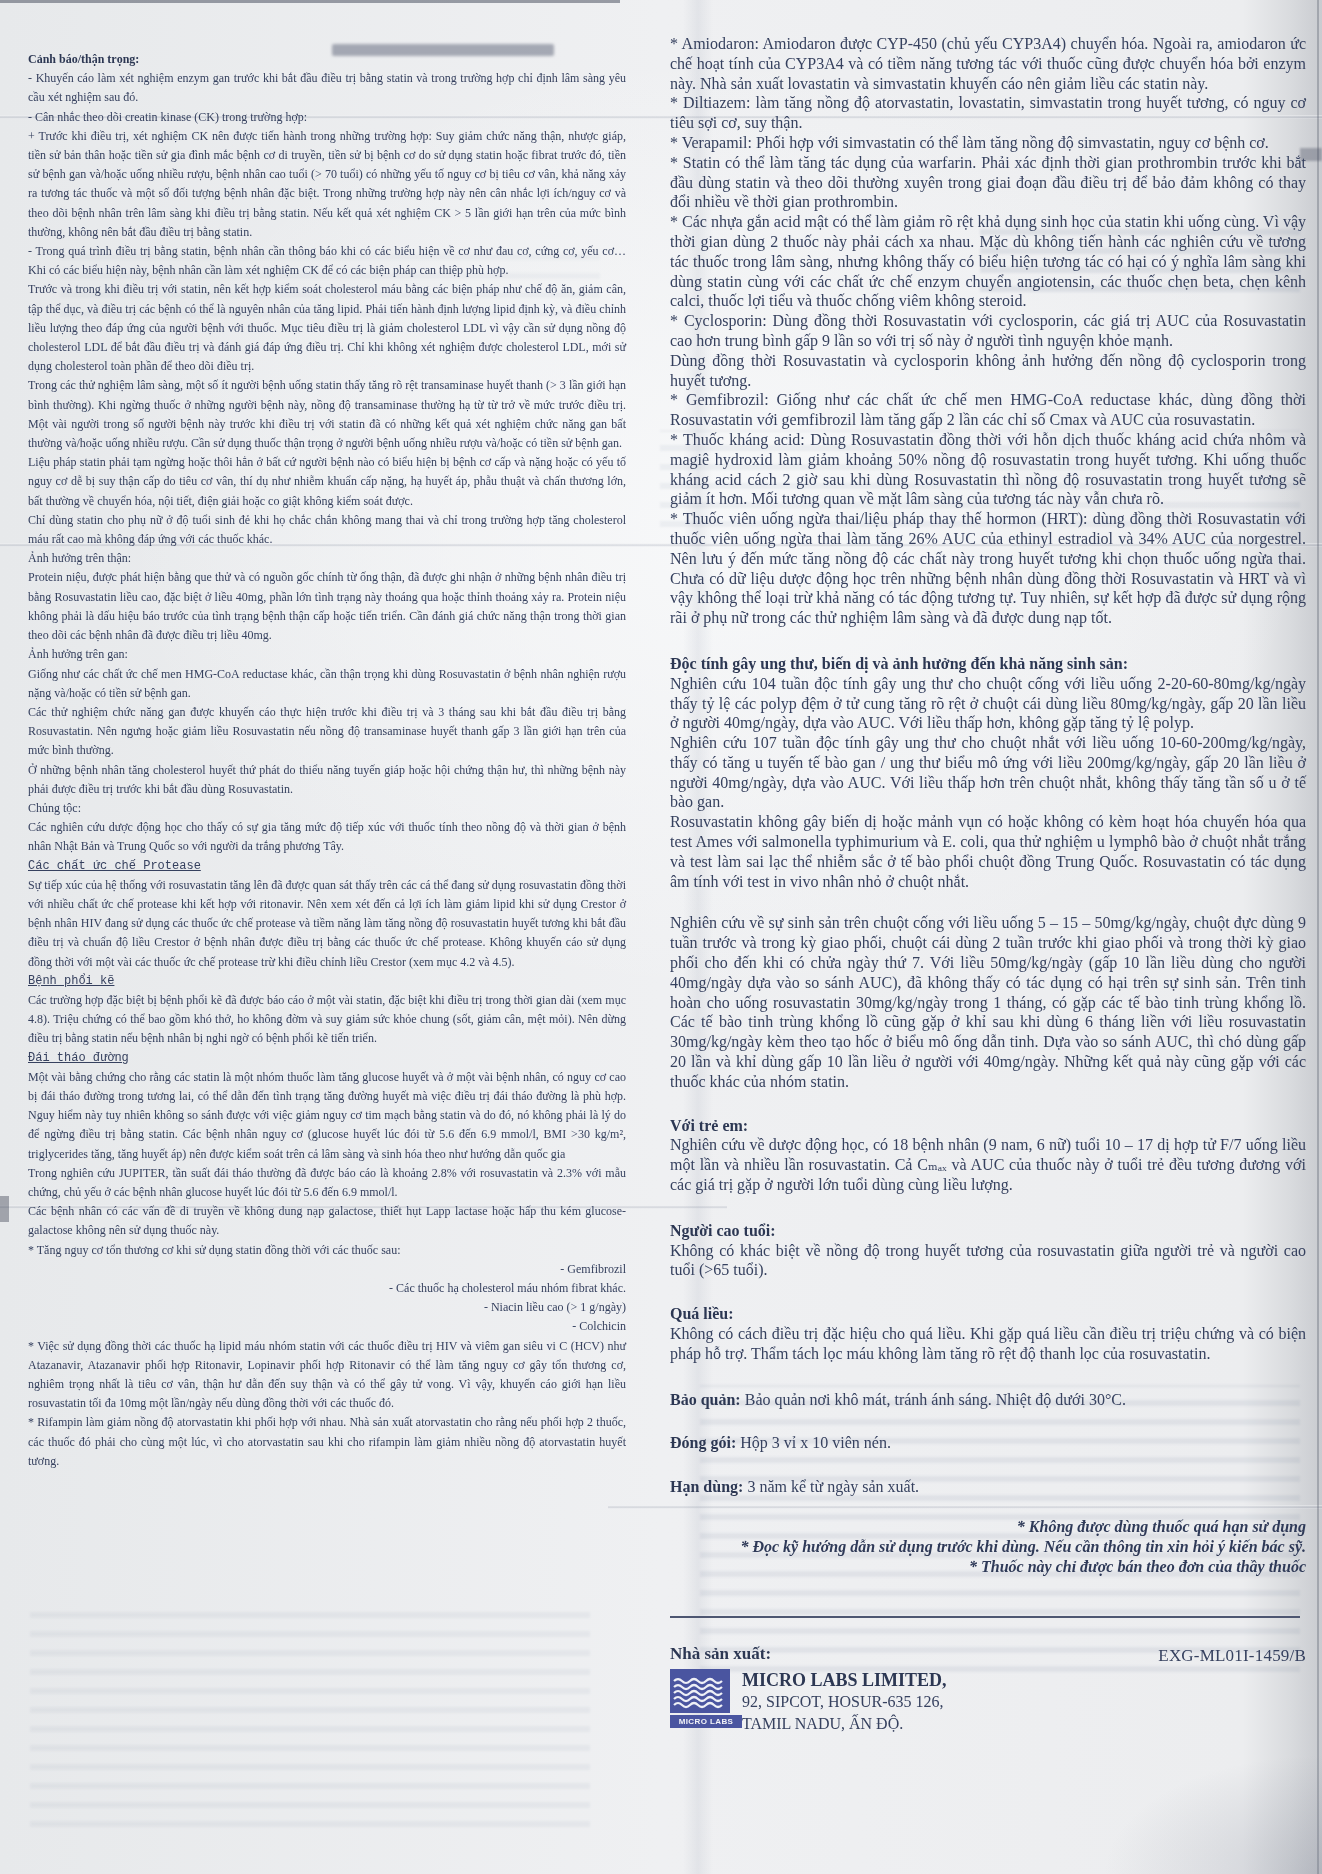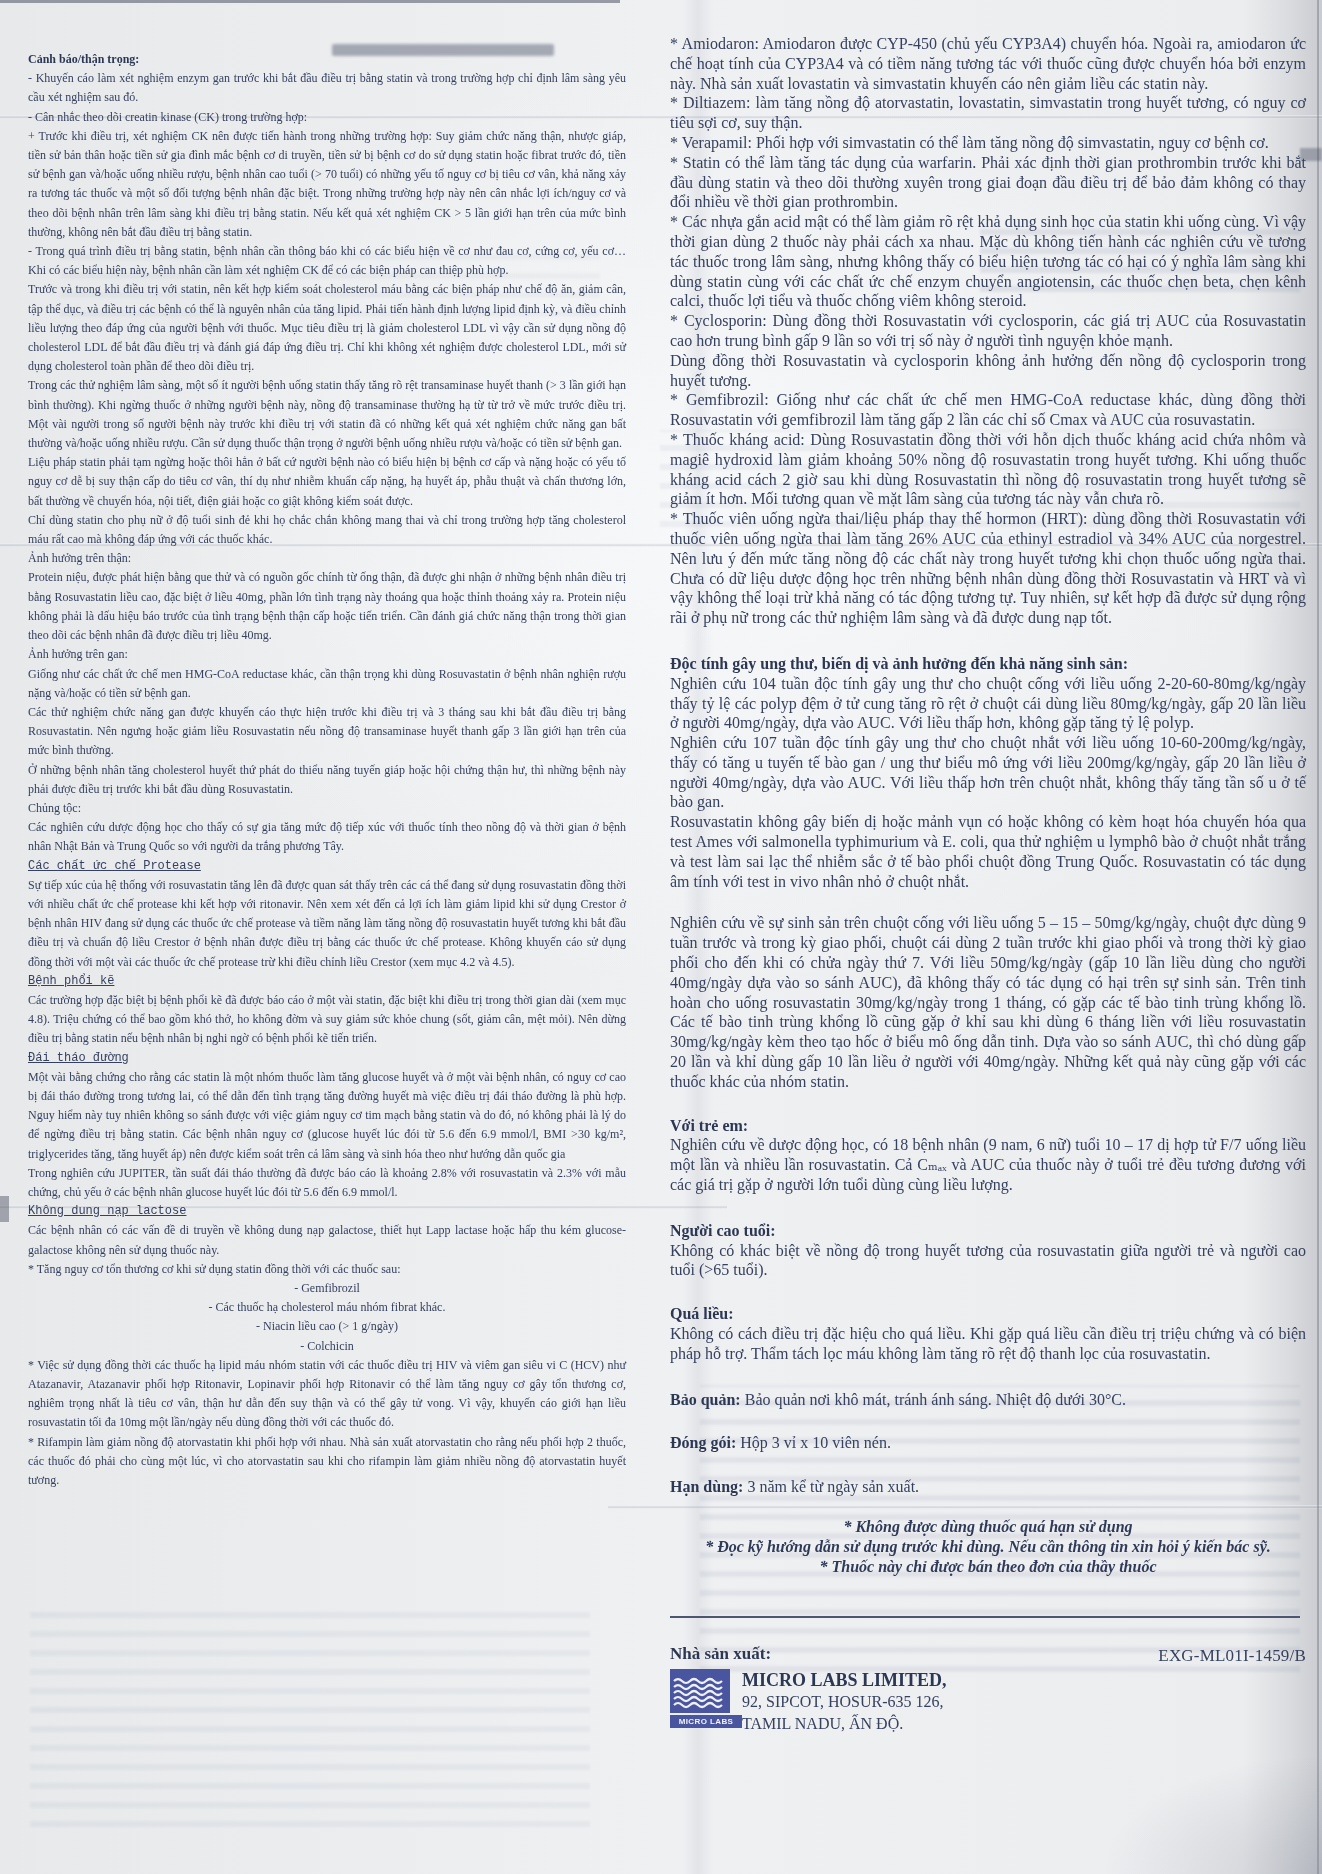--- a/index.html
+++ b/index.html
@@ -12,22 +12,22 @@
     font-family:"Liberation Serif","DejaVu Serif",serif;
     color:#36415f;
   }
   .content{position:absolute;left:28px;top:34px;display:flex;gap:44px;}
   .col{display:block;}
   .col-left{width:598px;font-size:12px;line-height:19.2px;padding-top:16px;}
   .col-right{width:636px;font-size:16px;line-height:19.8px;}
   .blk{margin:0;text-align:justify;text-justify:inter-word;}
   .blk.h1{font-weight:bold;color:#2c3753;text-align:left;}
   .blk.hu{text-decoration:underline;text-align:left;font-family:Liberation Mono, monospace;}
-  .blk.li{text-align:center;}
-  .blk.note{font-weight:bold;font-style:italic;text-align:center;color:#2f3a58;}
+  .blk.li{text-align:right;}
+  .blk.note{font-weight:bold;font-style:italic;text-align:right;color:#2f3a58;}
   .blk.lab{text-align:left;}
   .blk b{font-weight:bold;color:#2c3753;}
   
   .footer{margin-top:40px;}
   .footer-divider{height:2px;background:#4d5671;width:99%;margin:0 0 26px 0;}
   .footer-row{display:flex;justify-content:space-between;align-items:flex-start;}
   .doc-code{font-size:17px;letter-spacing:.2px;color:#36415f;margin-top:2px;}
   .mfr-label{font-weight:bold;font-size:17px;color:#2c3753;margin-bottom:5px;}
   .mfr-body{display:flex;gap:10px;align-items:flex-start;}
   .logo{width:62px;flex:0 0 auto;}
@@ -93,21 +93,20 @@
         <p class="blk p">Ở những bệnh nhân tăng cholesterol huyết thứ phát do thiểu năng tuyến giáp hoặc hội chứng thận hư, thì những bệnh này phải được điều trị trước khi bắt đầu dùng Rosuvastatin.</p>
         <p class="blk p">Chủng tộc:</p>
         <p class="blk p">Các nghiên cứu dược động học cho thấy có sự gia tăng mức độ tiếp xúc với thuốc tính theo nồng độ và thời gian ở bệnh nhân Nhật Bản và Trung Quốc so với người da trắng phương Tây.</p>
         <p class="blk hu">Các chất ức chế Protease</p>
         <p class="blk p">Sự tiếp xúc của hệ thống với rosuvastatin tăng lên đã được quan sát thấy trên các cá thể đang sử dụng rosuvastatin đồng thời với nhiều chất ức chế protease khi kết hợp với ritonavir. Nên xem xét đến cả lợi ích làm giảm lipid khi sử dụng Crestor ở bệnh nhân HIV đang sử dụng các thuốc ức chế protease và tiềm năng làm tăng nồng độ rosuvastatin huyết tương khi bắt đầu điều trị và chuẩn độ liều Crestor ở bệnh nhân được điều trị bằng các thuốc ức chế protease. Không khuyến cáo sử dụng đồng thời với một vài các thuốc ức chế protease trừ khi điều chỉnh liều Crestor (xem mục 4.2 và 4.5).</p>
         <p class="blk hu">Bệnh phổi kẽ</p>
         <p class="blk p">Các trường hợp đặc biệt bị bệnh phổi kẽ đã được báo cáo ở một vài statin, đặc biệt khi điều trị trong thời gian dài (xem mục 4.8). Triệu chứng có thể bao gồm khó thở, ho không đờm và suy giảm sức khỏe chung (sốt, giảm cân, mệt mỏi). Nên dừng điều trị bằng statin nếu bệnh nhân bị nghi ngờ có bệnh phổi kẽ tiến triển.</p>
         <p class="blk hu">Đái tháo đường</p>
         <p class="blk p">Một vài bằng chứng cho rằng các statin là một nhóm thuốc làm tăng glucose huyết và ở một vài bệnh nhân, có nguy cơ cao bị đái tháo đường trong tương lai, có thể dẫn đến tình trạng tăng đường huyết mà việc điều trị đái tháo đường là phù hợp. Nguy hiểm này tuy nhiên không so sánh được với việc giảm nguy cơ tim mạch bằng statin và do đó, nó không phải là lý do để ngừng điều trị bằng statin. Các bệnh nhân nguy cơ (glucose huyết lúc đói từ 5.6 đến 6.9 mmol/l, BMI &gt;30 kg/m², triglycerides tăng, tăng huyết áp) nên được kiểm soát trên cả lâm sàng và sinh hóa theo như hướng dẫn quốc gia</p>
         <p class="blk p">Trong nghiên cứu JUPITER, tần suất đái tháo thường đã được báo cáo là khoảng 2.8% với rosuvastatin và 2.3% với mẫu chứng, chủ yếu ở các bệnh nhân glucose huyết lúc đói từ 5.6 đến 6.9 mmol/l.</p>
-        <p class="blk hu">Không dung nạp lactose</p>
         <p class="blk p">Các bệnh nhân có các vấn đề di truyền về không dung nạp galactose, thiết hụt Lapp lactase hoặc hấp thu kém glucose-galactose không nên sử dụng thuốc này.</p>
         <p class="blk p">* Tăng nguy cơ tổn thương cơ khi sử dụng statin đồng thời với các thuốc sau:</p>
         <p class="blk li">- Gemfibrozil</p>
         <p class="blk li">- Các thuốc hạ cholesterol máu nhóm fibrat khác.</p>
         <p class="blk li">- Niacin liều cao (&gt; 1 g/ngày)</p>
         <p class="blk li">- Colchicin</p>
         <p class="blk p">* Việc sử dụng đồng thời các thuốc hạ lipid máu nhóm statin với các thuốc điều trị HIV và viêm gan siêu vi C (HCV) như Atazanavir, Atazanavir phối hợp Ritonavir, Lopinavir phối hợp Ritonavir có thể làm tăng nguy cơ gây tổn thương cơ, nghiêm trọng nhất là tiêu cơ vân, thận hư dẫn đến suy thận và có thể gây tử vong. Vì vậy, khuyến cáo giới hạn liều rosuvastatin tối đa 10mg một lần/ngày nếu dùng đồng thời với các thuốc đó.</p>
         <p class="blk p">* Rifampin làm giảm nồng độ atorvastatin khi phối hợp với nhau. Nhà sản xuất atorvastatin cho rằng nếu phối hợp 2 thuốc, các thuốc đó phải cho cùng một lúc, vì cho atorvastatin sau khi cho rifampin làm giảm nhiều nồng độ atorvastatin huyết tương.</p>
       </div>
 

